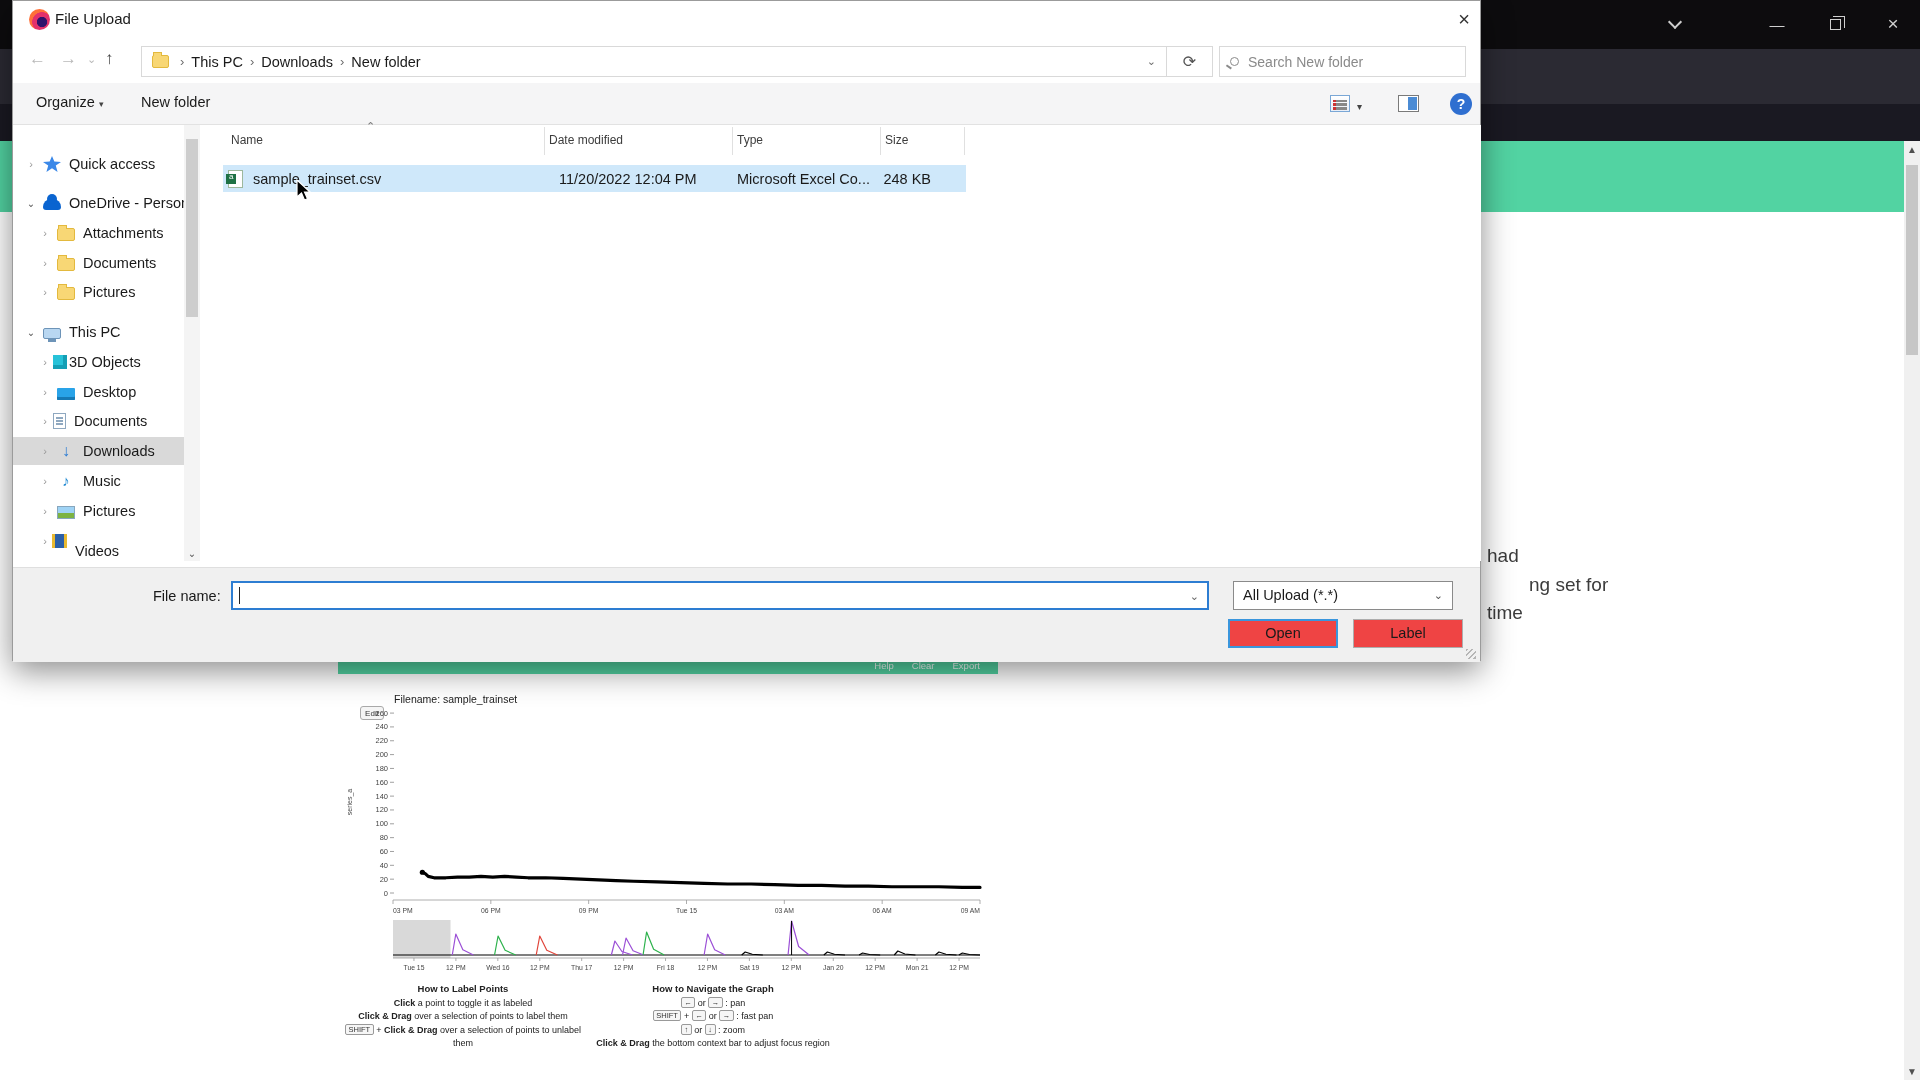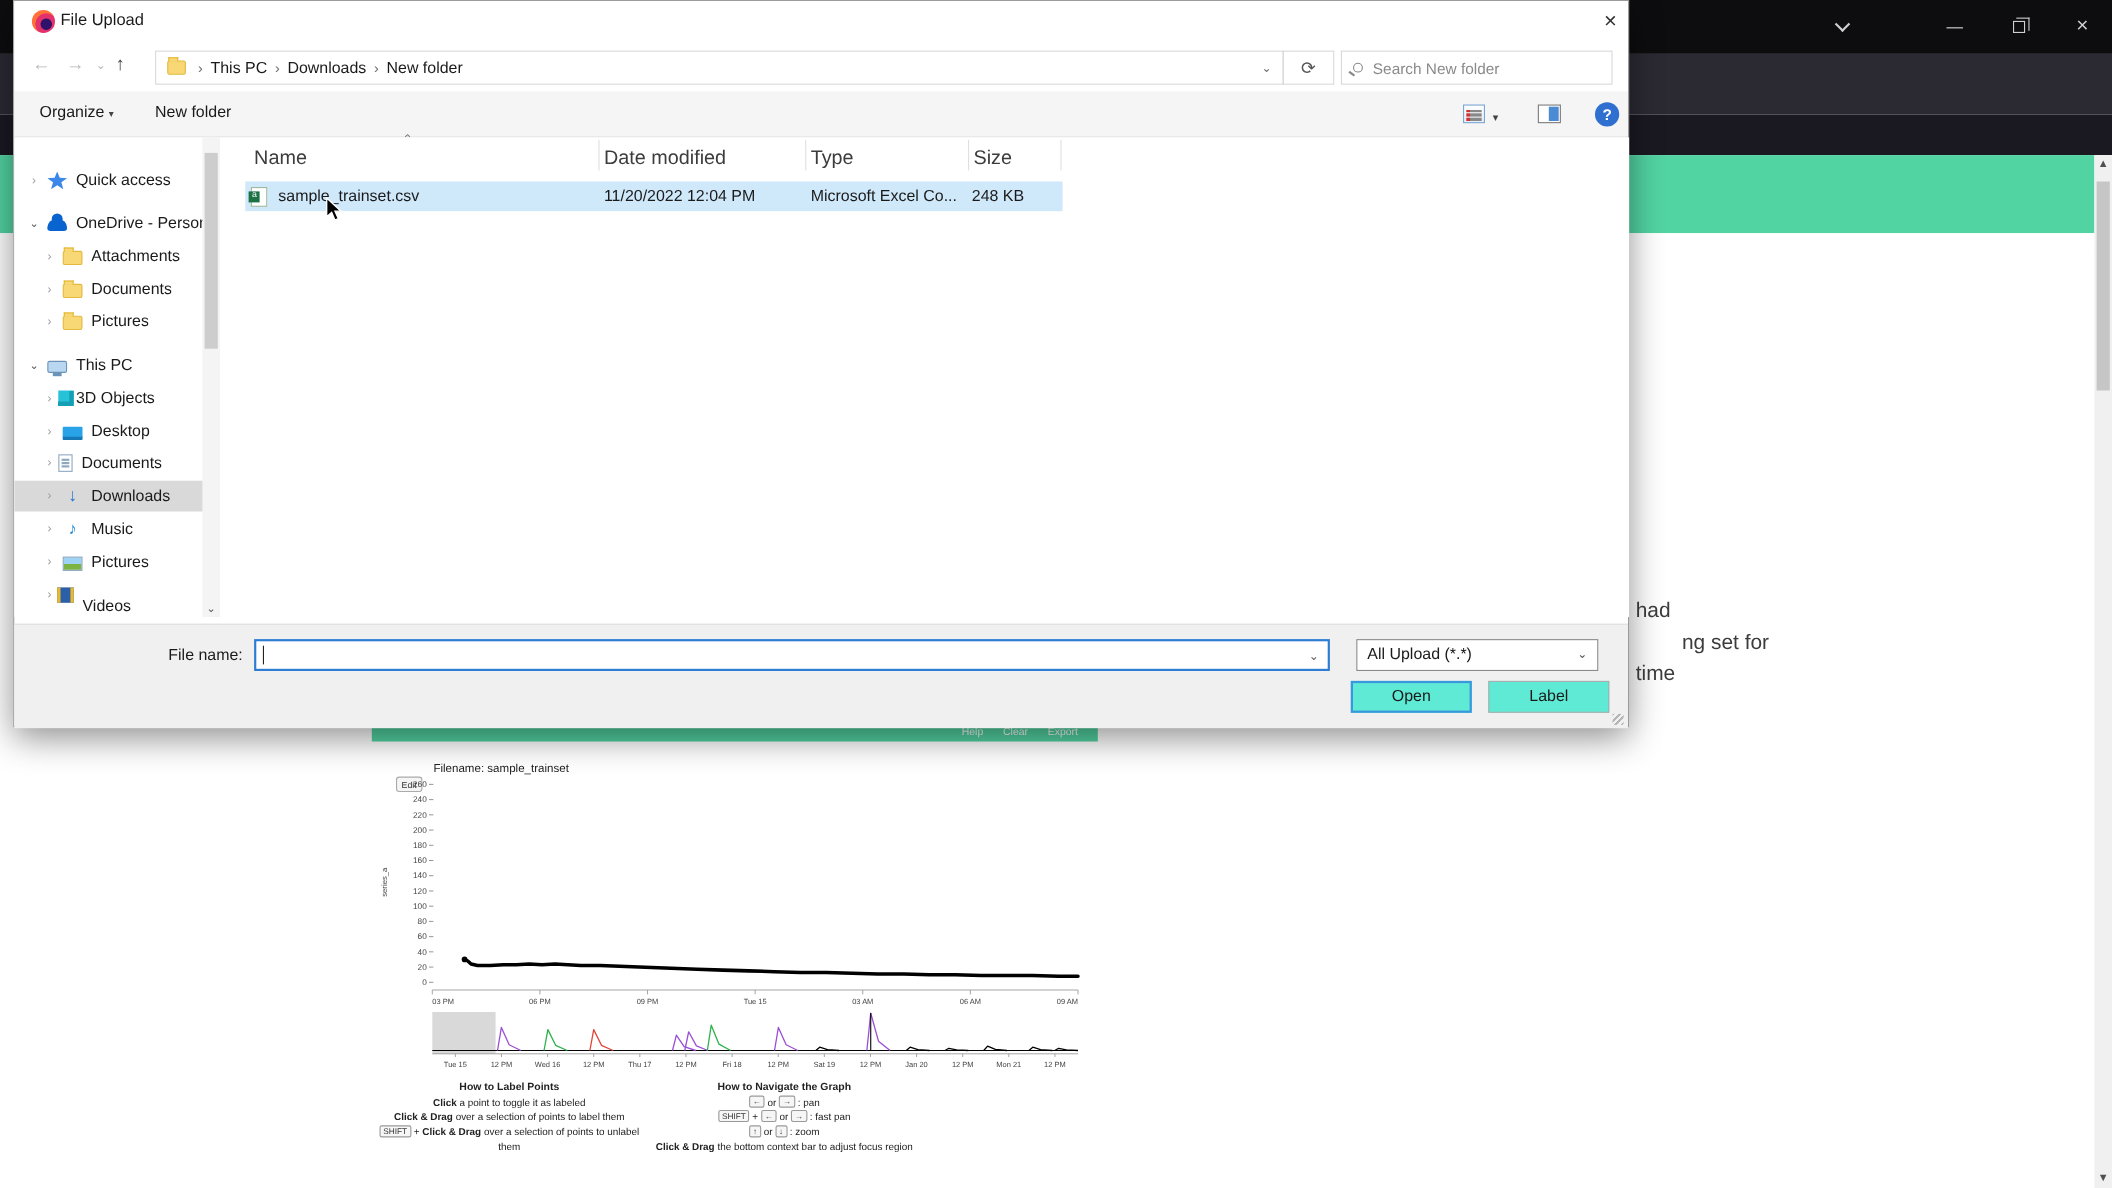--- a/index.html
+++ b/index.html
@@ -96,37 +96,37 @@
   .sicon-doc:before { content:""; position:absolute; left:2px; top:3px; width:7px; height:1.5px; background:#8fa8c0; box-shadow:0 3px 0 #8fa8c0, 0 6px 0 #8fa8c0; }
   .sicon-down { color:#2b7cd3; font-size:16px; font-weight:bold; text-align:center; line-height:16px; }
   .sicon-music { color:#1e88d2; font-size:15px; text-align:center; line-height:16px; }
   .sicon-pic { background:linear-gradient(180deg,#9fd3f5 55%, #7cb342 55%); border:1px solid #87a6bd; height:13px; margin-top:2px; }
   .sicon-video { background:#2b5fa8; height:14px; width:15px; margin-left:1px; border-left:3px solid #e8b931; border-right:3px solid #e8b931; }
   .sidescroll { position:absolute; left:171px; top:124px; width:16px; height:436px; background:#f4f4f4; }
   .sidescroll .thumb { position:absolute; left:2px; top:14px; width:12px; height:178px; background:#cdcdcd; }
   .sidescroll .arrow { position:absolute; left:0; bottom:2px; width:16px; color:#555; font-size:10px; text-align:center; }
 
   .filelist { position:absolute; left:193px; top:124px; width:1275px; height:436px; background:#fff; }
-  .col-head { position:absolute; top:8px; font-size:18px; color:#3c3c3c; }
+  .col-head { position:absolute; top:8px; font-size:12px; color:#3c3c3c; }
   .col-sep { position:absolute; top:2px; width:1px; height:28px; background:#e0e0e0; }
   .sort-caret { position:absolute; left:160px; top:-5px; color:#777; font-size:11px; }
   .filerow { position:absolute; left:17px; top:40px; width:743px; height:27px; background:#cfe8fa; display:flex; align-items:center; }
   .xlicon { width:15px; height:18px; background:#fff; border:1px solid #9db89d; margin:0 8px 0 5px; position:relative; }
   .xlicon:before { content:""; position:absolute; left:-3px; top:3px; width:10px; height:10px; background:#1e7145; }
   .xlicon:after { content:"a"; position:absolute; left:0px; top:1px; color:#fff; font-size:8px; }
   .cell { font-size:14.5px; color:#1a1a1a; position:absolute; }
 
   .dlg-bottom { position:absolute; left:0; top:566px; width:100%; height:95px; background:#f0f0f0; border-top:1px solid #dfdfdf; }
   .fn-label { position:absolute; left:140px; top:20px; font-size:14.5px; color:#1a1a1a; }
   .fn-input { position:absolute; left:218px; top:13px; width:978px; height:29px; background:#fff; border:2px solid #2d7dd2; }
   .fn-caret { position:absolute; left:6px; top:4px; width:1px; height:17px; background:#222; }
   .fn-chev { position:absolute; right:8px; top:7px; color:#666; font-size:11px; }
   .ft-select { position:absolute; left:1220px; top:13px; width:220px; height:29px; background:#fff; border:1px solid #8a8a8a; font-size:14.5px; color:#1a1a1a; line-height:27px; padding-left:9px; }
   .ft-select .chev { position:absolute; right:9px; top:0; color:#555; font-size:11px; }
-  .btn { position:absolute; top:51px; width:110px; height:29px; background:#5eead4; border:1px solid #adadad; font-size:14.5px; color:#1a1a1a; text-align:center; line-height:27px; }
+  .btn { position:absolute; top:51px; width:110px; height:29px; background:#ef4444; border:1px solid #adadad; font-size:14.5px; color:#1a1a1a; text-align:center; line-height:27px; }
   .btn.default { border:2px solid #3a96dd; line-height:25px; }
   .grip { position:absolute; right:4px; bottom:3px; width:10px; height:10px; background:repeating-linear-gradient(135deg,#b5b5b5 0 1.5px,transparent 1.5px 4px); }
 
   
   .cursor { position:absolute; left:283px; top:178px; width:17px; height:24px; z-index:50; }
 
   
   .panel { position:absolute; left:338px; top:656px; width:660px; height:424px; background:#fff; }
   .panelbar { position:absolute; left:0; top:0; width:660px; height:18px; background:#52d3a2; border-radius:3px 3px 0 0; display:flex; justify-content:flex-end; align-items:center; gap:18px; padding-right:18px; }
   .panelbar span { color:#f2fffa; font-size:9.5px; }
@@ -430,21 +430,21 @@
         <span class="col-head" style="left: 531px;">Type</span>
         <span class="col-head" style="left: 679px;">Size</span>
         <span class="col-sep" style="left: 338px;"></span>
         <span class="col-sep" style="left: 526px;"></span>
         <span class="col-sep" style="left: 674px;"></span>
         <span class="col-sep" style="left: 758px;"></span>
         <span class="sort-caret">⌃</span>
         <div class="filerow">
           <span class="xlicon"></span>
           <span class="cell" style="left: 30px;">sample_trainset.csv</span>
-          <span class="cell" style="left: 326px;">11/20/2022 12:04 PM</span>
+          <span class="cell" style="left: 336px;">11/20/2022 12:04 PM</span>
           <span class="cell" style="left: 514px;">Microsoft Excel Co...</span>
           <span class="cell" style="left: 628px; width: 80px; text-align: right;">248 KB</span>
         </div>
       </div>
 
     <div class="dlg-bottom">
       <span class="fn-label">File name:</span>
       <div class="fn-input">
         <span class="fn-caret"></span>
         <span class="fn-chev">⌄</span>

